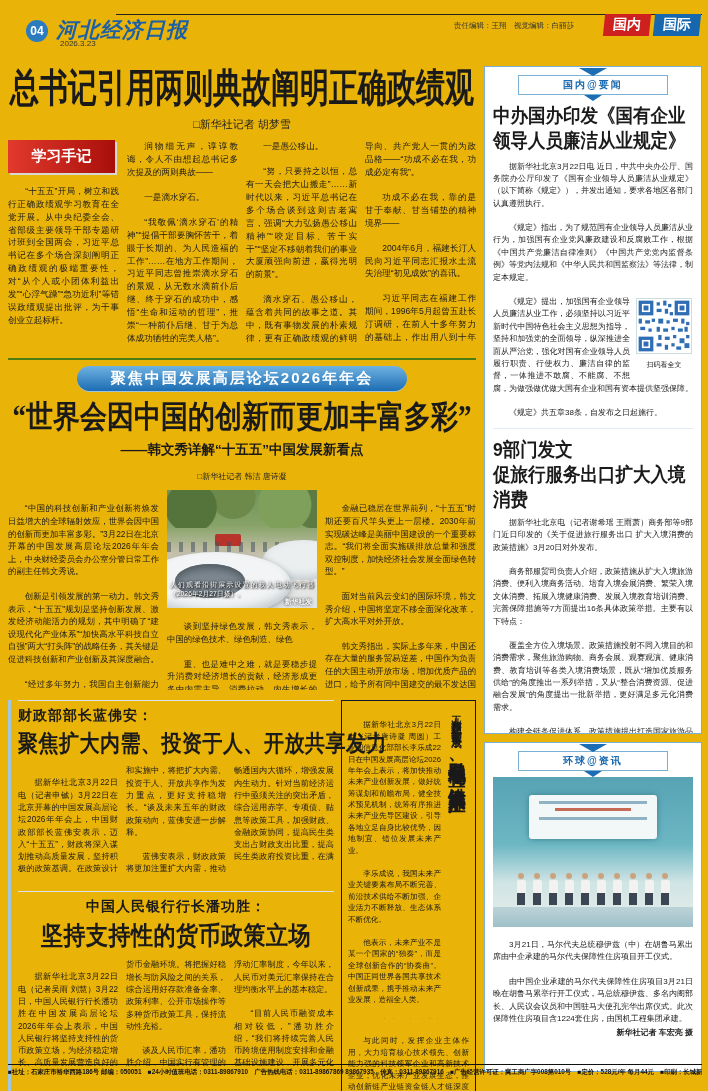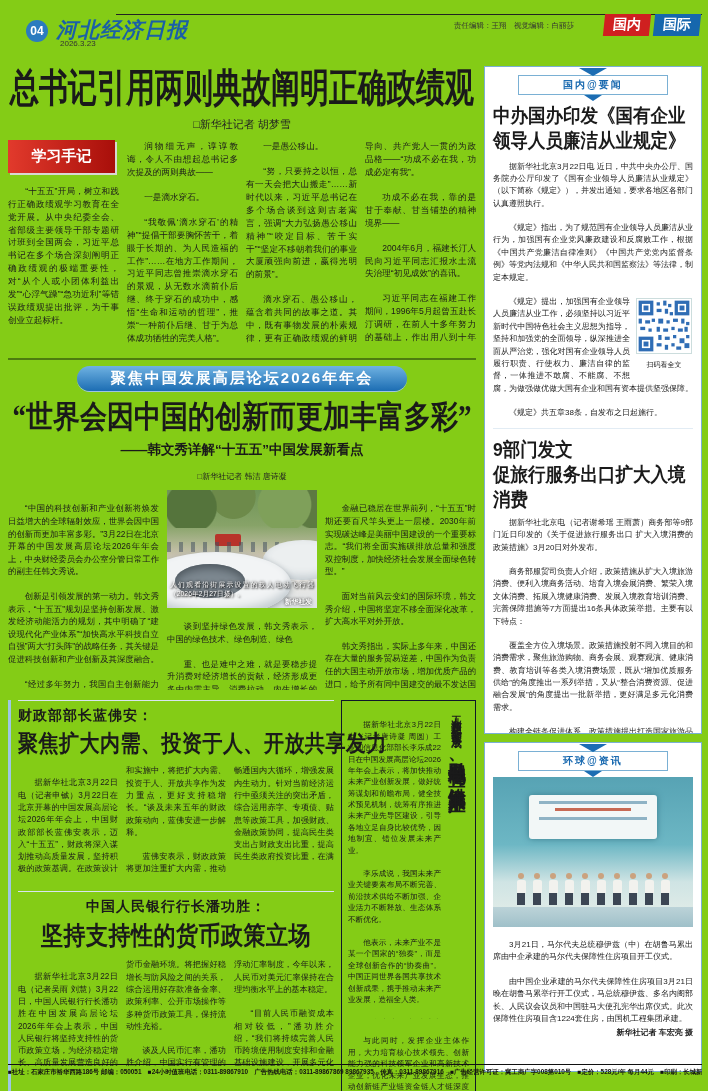--- a/index.html
+++ b/index.html
@@ -1,18 +1,18 @@
 <!DOCTYPE html>
 <html><head>
 <meta charset="utf-8">
 <style>
   * { margin:0; padding:0; box-sizing:border-box; }
   html,body { background:#e8e8e4; }
   body { font-family:"Liberation Sans", sans-serif; }
-  .page { position:relative; width:708px; height:1091px; margin:0 auto; background:#84cc16; color:#1a1a1a; overflow:hidden; padding:6px 6px 0 8px; }
+  .page { position:relative; width:708px; height:1091px; margin:0 auto; background:#eab308; color:#1a1a1a; overflow:hidden; padding:6px 6px 0 8px; }
 
   
   .topbar { position:relative; height:46px; }
   .topline { position:absolute; left:108px; top:8px; right:0; border-top:1.5px solid #222; }
   .pagenum { position:absolute; left:18px; top:14px; width:22px; height:22px; border-radius:50%; background:#2b7bbf; color:#fff; font-size:12px; font-weight:bold; text-align:center; line-height:22px; }
   .masthead { position:absolute; left:48px; top:10px; color:#1a5fa8; font-family:"Liberation Serif", serif; font-style:italic; font-weight:bold; font-size:21px; letter-spacing:1px; }
   .pubdate { position:absolute; left:52px; top:33px; font-size:8px; color:#333; }
   .editors { position:absolute; right:128px; top:15px; font-size:7.5px; color:#333; }
   .tabs { position:absolute; right:2px; top:8px; display:flex; gap:4px; }
   .tab { color:#fff; font-weight:bold; font-size:14px; padding:2px 9px; transform:skewX(-6deg); }

